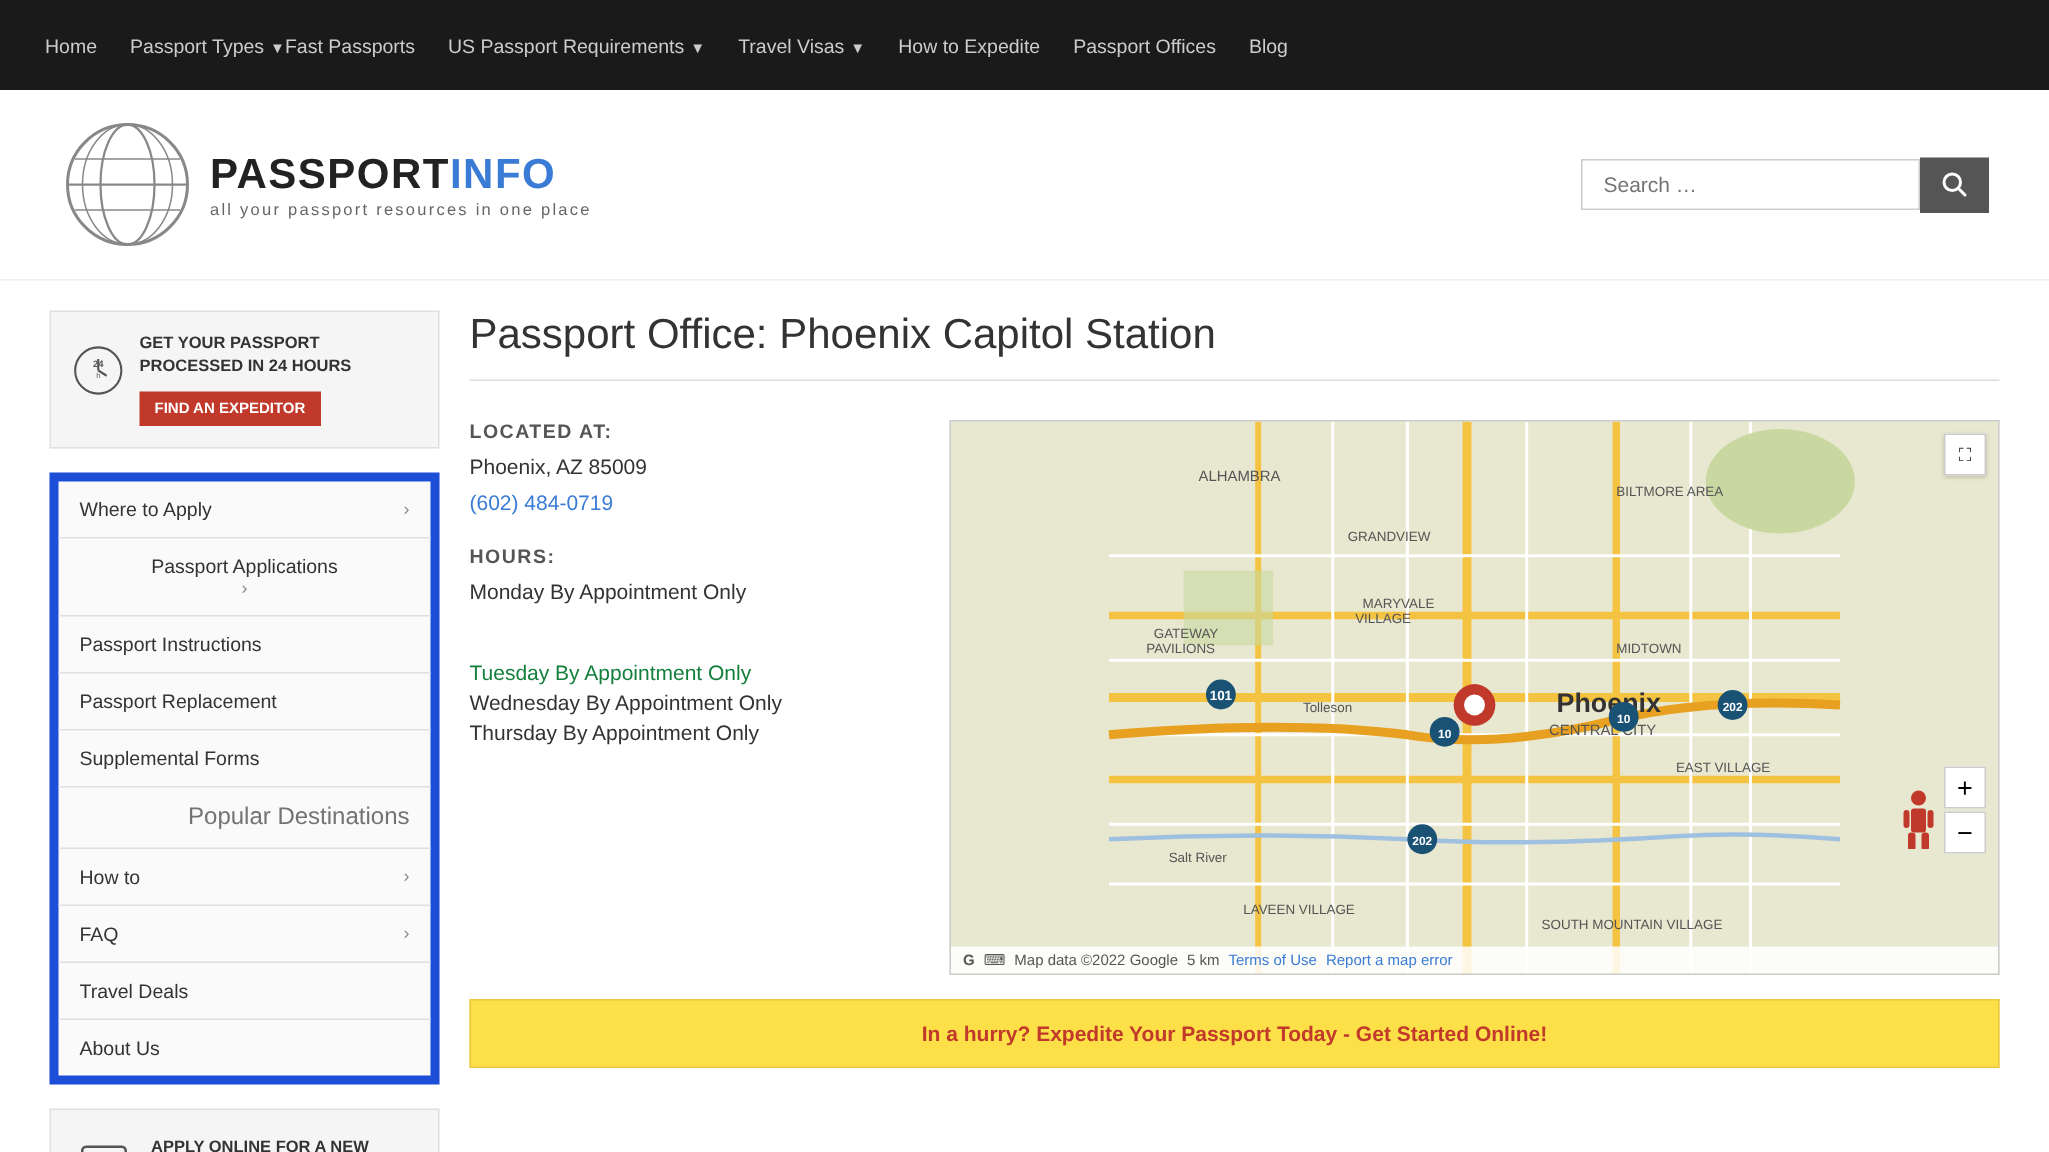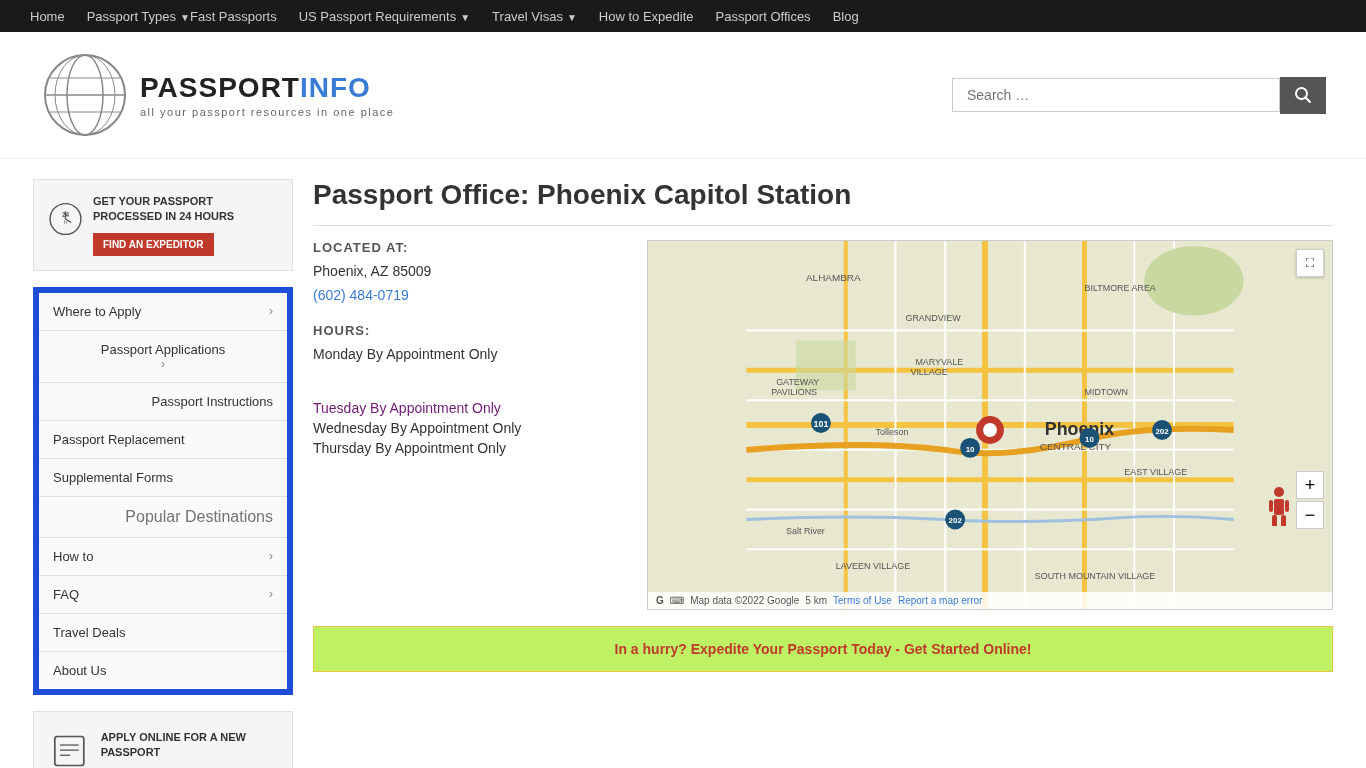--- a/index.html
+++ b/index.html
@@ -1,21 +1,21 @@
 <!DOCTYPE html>
 <html><head>
   <meta charset="utf-8">
   <style>
     * { box-sizing: border-box; margin: 0; padding: 0; }
     body { font-family: Arial, sans-serif; background: #fff; color: #333; font-size: 14px; }
   </style>
 </head>
 <body>
 
-<nav style="background:#1a1a1a; padding:0 30px; display:flex; align-items:center; height:32px;">
+<nav style="background:#1a1a1a; padding:0 30px; display:flex; align-items:center; height:60px;">
   <a href="#" style="color:#ccc;text-decoration:none;margin-right:22px;font-size:13px;">Home</a>
   <a href="#" style="color:#ccc;text-decoration:none;font-size:13px;">
     <span>Passport Types</span><span style="font-size:10px;margin-left:4px;">▼</span>
   </a>
   <a href="#" style="color:#ccc;text-decoration:none;margin-right:22px;font-size:13px;">Fast Passports</a>
   <a href="#" style="color:#ccc;text-decoration:none;margin-right:22px;font-size:13px;">
     <span>US Passport Requirements</span><span style="font-size:10px;margin-left:4px;">▼</span>
   </a>
   <a href="#" style="color:#ccc;text-decoration:none;margin-right:22px;font-size:13px;">
     <span>Travel Visas</span><span style="font-size:10px;margin-left:4px;">▼</span>
@@ -37,21 +37,21 @@
       <line x1="10" y1="62" x2="80" y2="62" stroke="#888" stroke-width="1"></line>
     </svg>
     <div>
       <div style="font-size:28px;font-weight:900;letter-spacing:1px;color:#222;">
         <span>PASSPORT</span><span style="color:#3a7bd5;">INFO</span>
       </div>
       <div style="font-size:11px;color:#666;letter-spacing:1.5px;margin-top:2px;">all your passport resources in one place</div>
     </div>
   </div>
   <div style="display:flex;align-items:center;">
-    <input type="text" style="border: 1px solid rgb(204, 204, 204); padding: 8px 14px; font-size: 14px; width: 328px; outline: none; color: rgb(153, 153, 153);" placeholder="Search …">
+    <input type="text" style="border: 1px solid rgb(204, 204, 204); padding: 8px 14px; font-size: 14px; width: 226px; outline: none; color: rgb(153, 153, 153);" placeholder="Search …">
     <button style="background:#555;border:none;padding:0 14px;cursor:pointer;color:#fff;font-size:16px;height:37px;display:flex;align-items:center;">
       <svg width="18" height="18" viewBox="0 0 18 18" fill="none">
         <circle cx="7.5" cy="7.5" r="5.5" stroke="white" stroke-width="2"></circle>
         <line x1="11.5" y1="11.5" x2="16" y2="16" stroke="white" stroke-width="2" stroke-linecap="round"></line>
       </svg>
     </button>
   </div>
 </header>
 
 <div style="display:flex;max-width:1340px;margin:0 auto;padding:20px 20px;gap:20px;">
@@ -74,21 +74,21 @@
 
     <div style="border:6px solid #1d4ed8;background:#fafafa;">
       <a href="#" style="border-bottom:1px solid #e0e0e0;padding:11px 14px;display:flex;justify-content:space-between;align-items:center;color:#333;font-size:13px;text-decoration:none;">
         <span>Where to Apply</span>
         <span style="color:#888;font-size:12px;">›</span>
       </a>
       <a href="#" style="border-bottom:1px solid #e0e0e0;padding:11px 14px;display:flex;justify-content:space-between;align-items:center;color:#333;font-size:13px;text-decoration:none;flex-direction:column;">
         <span>Passport Applications</span>
         <span style="color:#888;font-size:12px;">›</span>
       </a>
-      <a href="#" style="border-bottom:1px solid #e0e0e0;padding:11px 14px;display:flex;justify-content:flex-end;align-items:center;color:#333;font-size:13px;text-decoration:none;">
+      <a href="#" style="border-bottom:1px solid #e0e0e0;padding:11px 14px;display:flex;justify-content:flex-start;align-items:center;color:#333;font-size:13px;text-decoration:none;">
         <span>Passport Instructions</span>
       </a>
       <a href="#" style="border-bottom:1px solid #e0e0e0;padding:11px 14px;display:flex;justify-content:space-between;align-items:center;color:#333;font-size:13px;text-decoration:none;">
         <span>Passport Replacement</span>
       </a>
       <a href="#" style="border-bottom:1px solid #e0e0e0;padding:11px 14px;display:flex;justify-content:space-between;align-items:center;color:#333;font-size:13px;text-decoration:none;">
         <span>Supplemental Forms</span>
       </a>
       <a href="#" style="border-bottom:1px solid #e0e0e0;padding:11px 14px;display:flex;justify-content:flex-end;align-items:center;color:#737373;font-size:16px;text-decoration:none;">
         <span>Popular Destinations</span>
@@ -114,33 +114,33 @@
         <rect x="8" y="8" width="34" height="34" rx="3" fill="none" stroke="#555" stroke-width="2"></rect>
         <line x1="14" y1="18" x2="36" y2="18" stroke="#555" stroke-width="1.5"></line>
         <line x1="14" y1="24" x2="36" y2="24" stroke="#555" stroke-width="1.5"></line>
         <line x1="14" y1="30" x2="26" y2="30" stroke="#555" stroke-width="1.5"></line>
       </svg>
       <div style="font-size:11px;font-weight:bold;color:#333;text-transform:uppercase;line-height:1.4;margin-top:4px;">APPLY ONLINE FOR A NEW PASSPORT</div>
     </div>
   </aside>
 
   <main style="flex:1;">
-    <h1 style="font-size:28px;font-weight:700;color:#333;margin-bottom:14px;padding-bottom:14px;border-bottom:1px solid #ddd;">Passport Office: Phoenix Capitol Station</h1>
-
-    <div style="display:flex;gap:34px;margin-bottom:16px;">
+    <h1 style="font-size:28px;font-weight:400;color:#333;margin-bottom:26px;padding-bottom:14px;border-bottom:1px solid #ddd;">Passport Office: Phoenix Capitol Station</h1>
+
+    <div style="display:flex;gap:20px;margin-bottom:16px;">
 
       <div style="flex:0 0 300px;">
         <div style="font-size:13px;font-weight:bold;color:#555;text-transform:uppercase;letter-spacing:1px;margin-bottom:8px;">LOCATED AT:</div>
         <p style="font-size:14px;color:#333;margin-bottom:8px;">Phoenix, AZ 85009</p>
         <a href="#" style="color:#3a7bd5;text-decoration:none;font-size:14px;">(602) 484-0719</a>
 
         <div style="margin-top:20px;">
           <div style="font-size:13px;font-weight:bold;color:#555;text-transform:uppercase;letter-spacing:1px;margin-bottom:8px;">HOURS:</div>
           <p style="font-size:14px;color:#333;margin-bottom:4px;">Monday By Appointment Only</p>
-          <p style="font-size:14px;color:#701a75;margin-bottom:4px;margin-top:38px;">Tuesday By Appointment Only</p>
+          <p style="font-size:14px;color:#15803d;margin-bottom:4px;margin-top:38px;">Tuesday By Appointment Only</p>
           <p style="font-size:14px;color:#333;margin-bottom:4px;">Wednesday By Appointment Only</p>
           <p style="font-size:14px;color:#333;margin-bottom:4px;">Thursday By Appointment Only</p>
         </div>
       </div>
 
       <div style="flex:1;min-height:370px;position:relative;border:1px solid #ccc;overflow:hidden;background:#e8e8d0;">
 
         <svg width="100%" height="100%" viewBox="0 0 490 370" style="position:absolute;top:0;left:0;">
 
           <rect width="490" height="370" fill="#e8e8d0"></rect>
@@ -228,17 +228,17 @@
           <span style="font-size:10px;font-weight:bold;color:#555;">G</span>
           <span style="font-size:10px;">⌨</span>
           <span>Map data ©2022 Google</span>
           <span>5 km</span>
           <a href="#" style="color:#3a7bd5;text-decoration:none;font-size:10px;">Terms of Use</a>
           <a href="#" style="color:#3a7bd5;text-decoration:none;font-size:10px;">Report a map error</a>
         </div>
       </div>
     </div>
 
-    <div style="background:#bef264;border:1px solid #e8c840;padding:14px 20px;text-align:center;margin-top:6px;">
+    <div style="background:#fde047;border:1px solid #e8c840;padding:14px 20px;text-align:center;margin-top:6px;">
       <a href="#" style="color:#c0392b;font-weight:bold;text-decoration:none;font-size:14px;">In a hurry? Expedite Your Passport Today - Get Started Online!</a>
     </div>
   </main>
 </div>
 
 </body></html>

